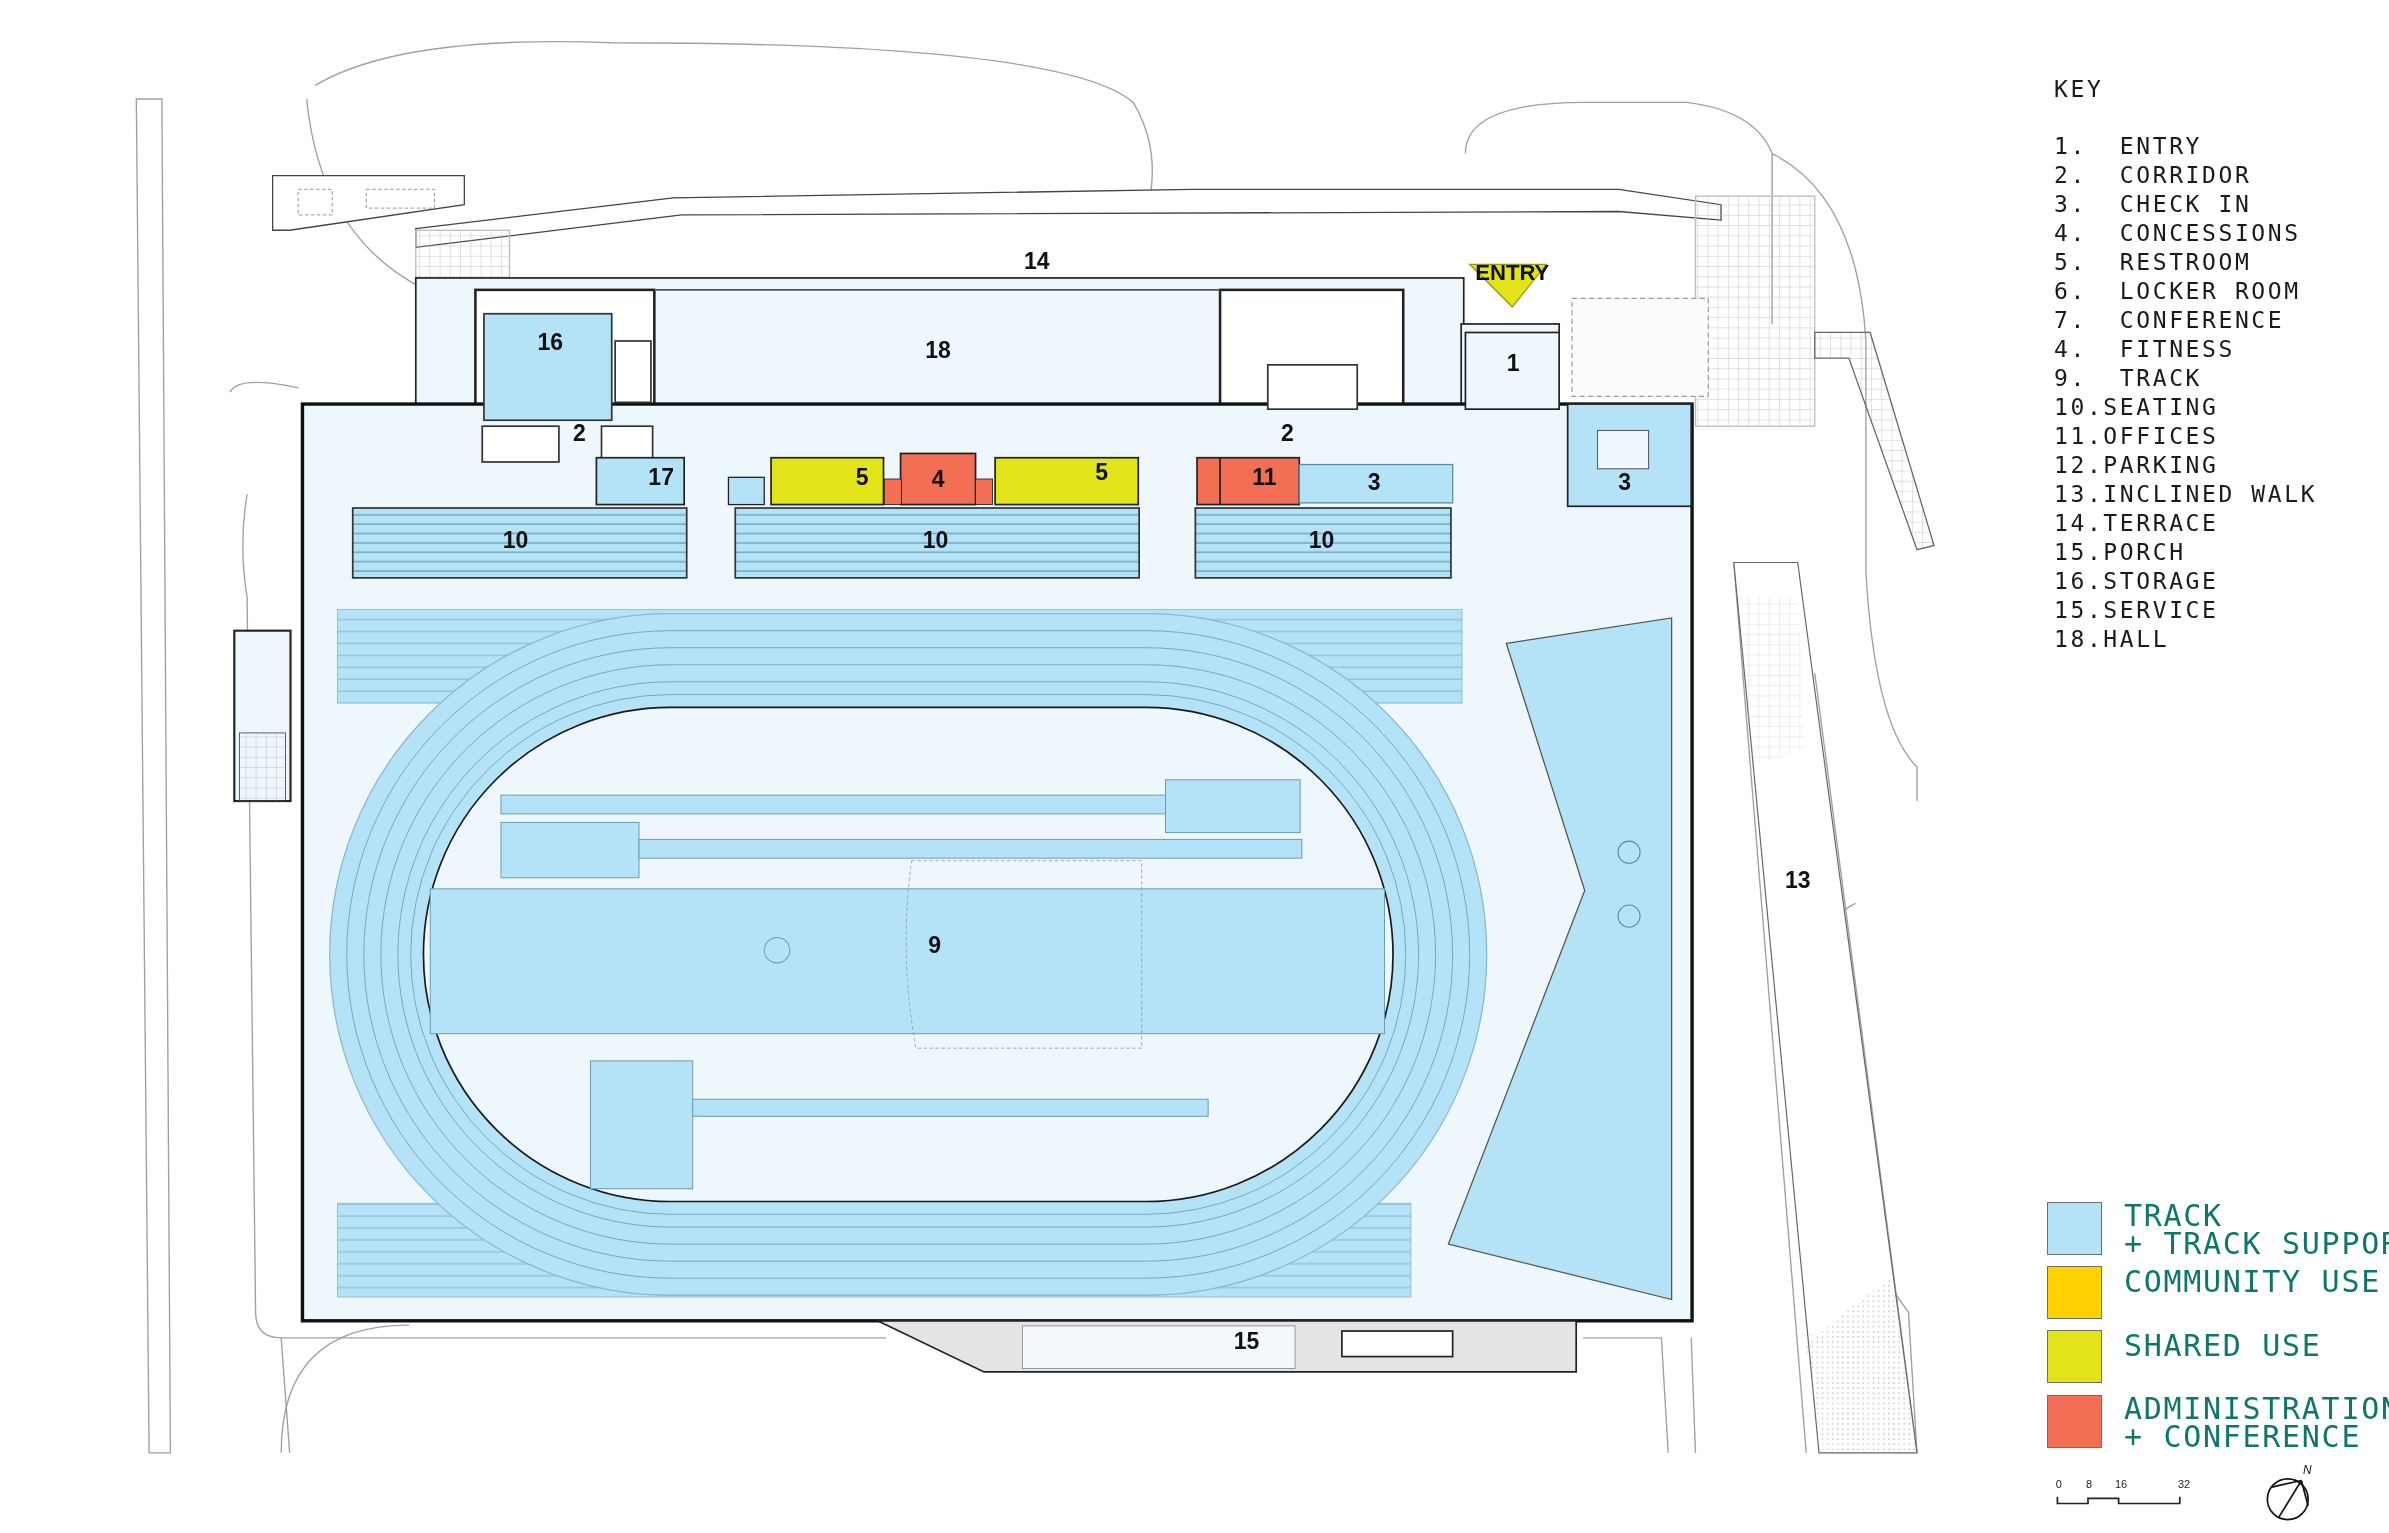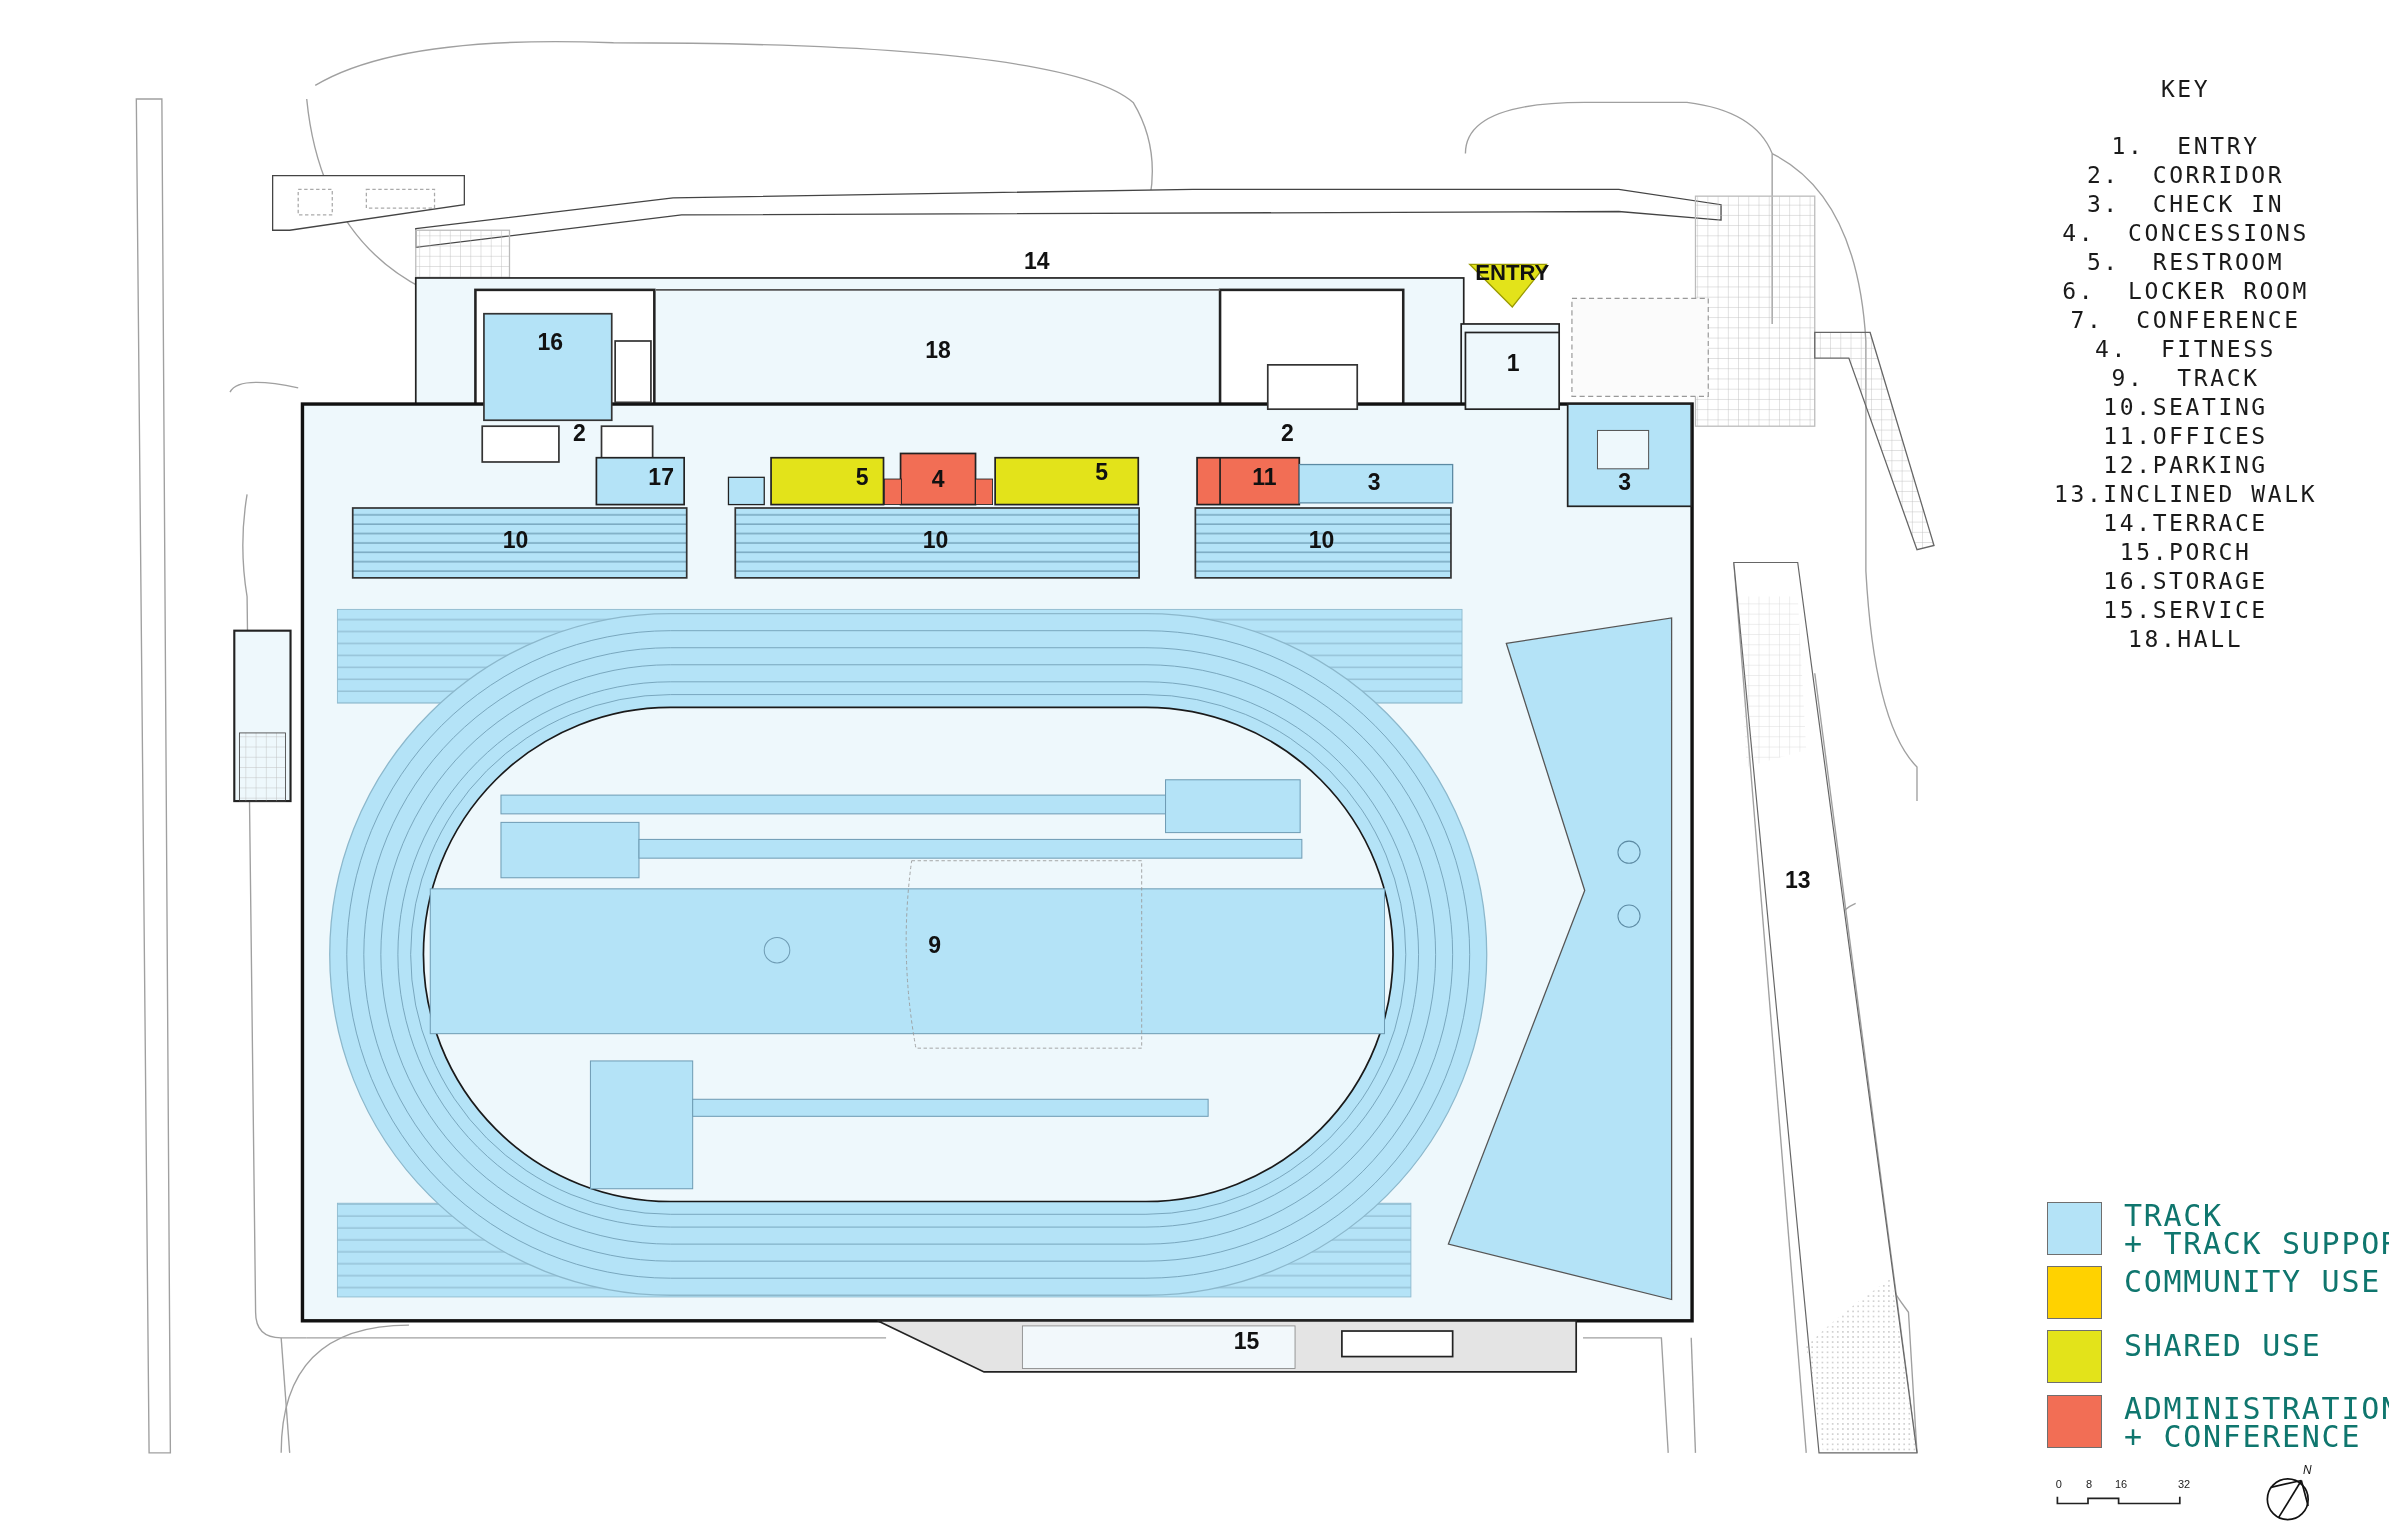--- a/index.html
+++ b/index.html
@@ -1,20 +1,20 @@
 <!DOCTYPE html>
 <html style="font-size:13.6px"><head>
 <meta charset="utf-8">
 <style>
   html, body { margin: 0; padding: 0; background: #ffffff; }
   body { width: 2389px; height: 1534px; position: relative; overflow: hidden; font-family: "Liberation Sans", sans-serif; }
   #plan { position: absolute; left: 0; top: 0; width: 2389px; height: 1534px; }
   .room-label { font-family: "Liberation Sans", sans-serif; font-weight: bold; fill: #111; font-size: 27px; text-anchor: middle; dominant-baseline: middle; }
   .entry-label { font-family: "Liberation Sans", sans-serif; font-weight: bold; fill: #111; font-size: 26px; text-anchor: middle; }
-  .key { position: absolute; left: 2054px; top: 75px; font-family: "DejaVu Sans Mono", monospace; font-size: 23px; color: #1a1a1a; letter-spacing: 2.6px; line-height: 29px; text-align: center; }
+  .key { position: absolute; left: 2054px; top: 75px; font-family: "DejaVu Sans Mono", monospace; font-size: 23px; color: #1a1a1a; letter-spacing: 2.6px; line-height: 29px; }
   .key-title { margin-bottom: 28px; }
   .key-item { white-space: pre; }
   .legend { position: absolute; left: 2047px; top: 1202px; }
   .legend-row { position: absolute; left: 0; width: 341px; height: 56px; }
   .swatch { position: absolute; left: 0; top: 0; width: 55px; height: 53px; border: 0.9px solid #6f6f6f; box-sizing: border-box; }
   .legend-text { position: absolute; left: 77px; top: 0; font-family: "DejaVu Sans Mono", monospace; font-size: 30px; line-height: 28px; color: #0f766e; letter-spacing: 1.7px; white-space: pre; }
   .legend-text.single { top: 2px; }
   .scale { position: absolute; left: 2054px; top: 1478px; width: 153px; height: 34px; }
   .scale-num { position: absolute; top: 0; font-family: "Liberation Sans", sans-serif; font-size: 11px; color: #222; }
   .north { position: absolute; left: 2262px; top: 1455px; width: 60px; height: 68px; }

